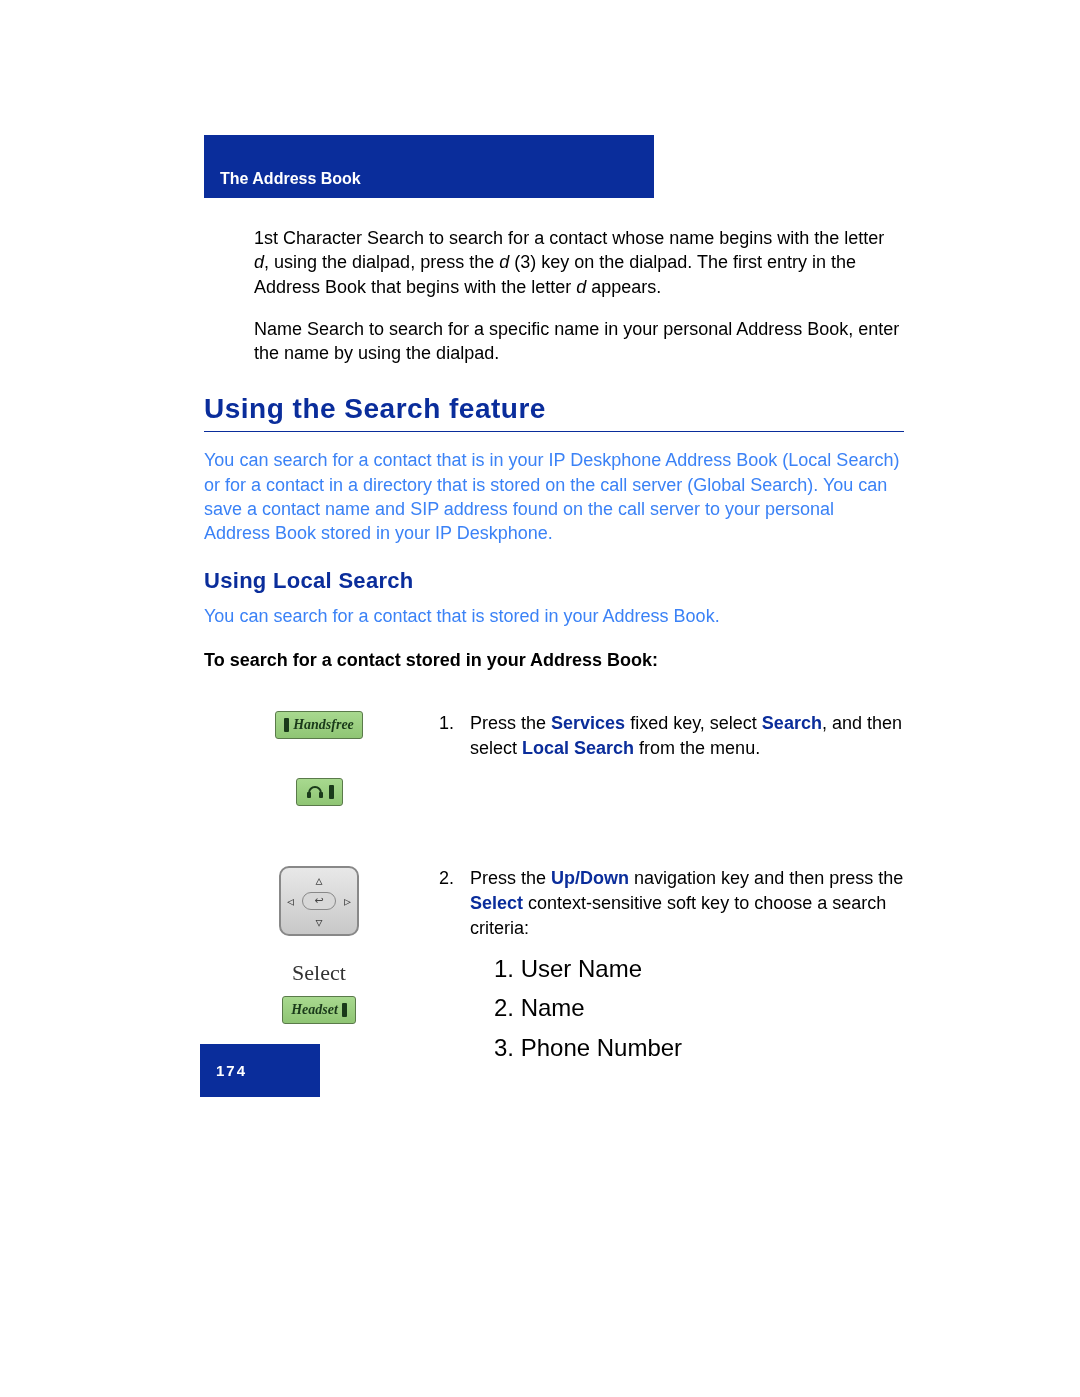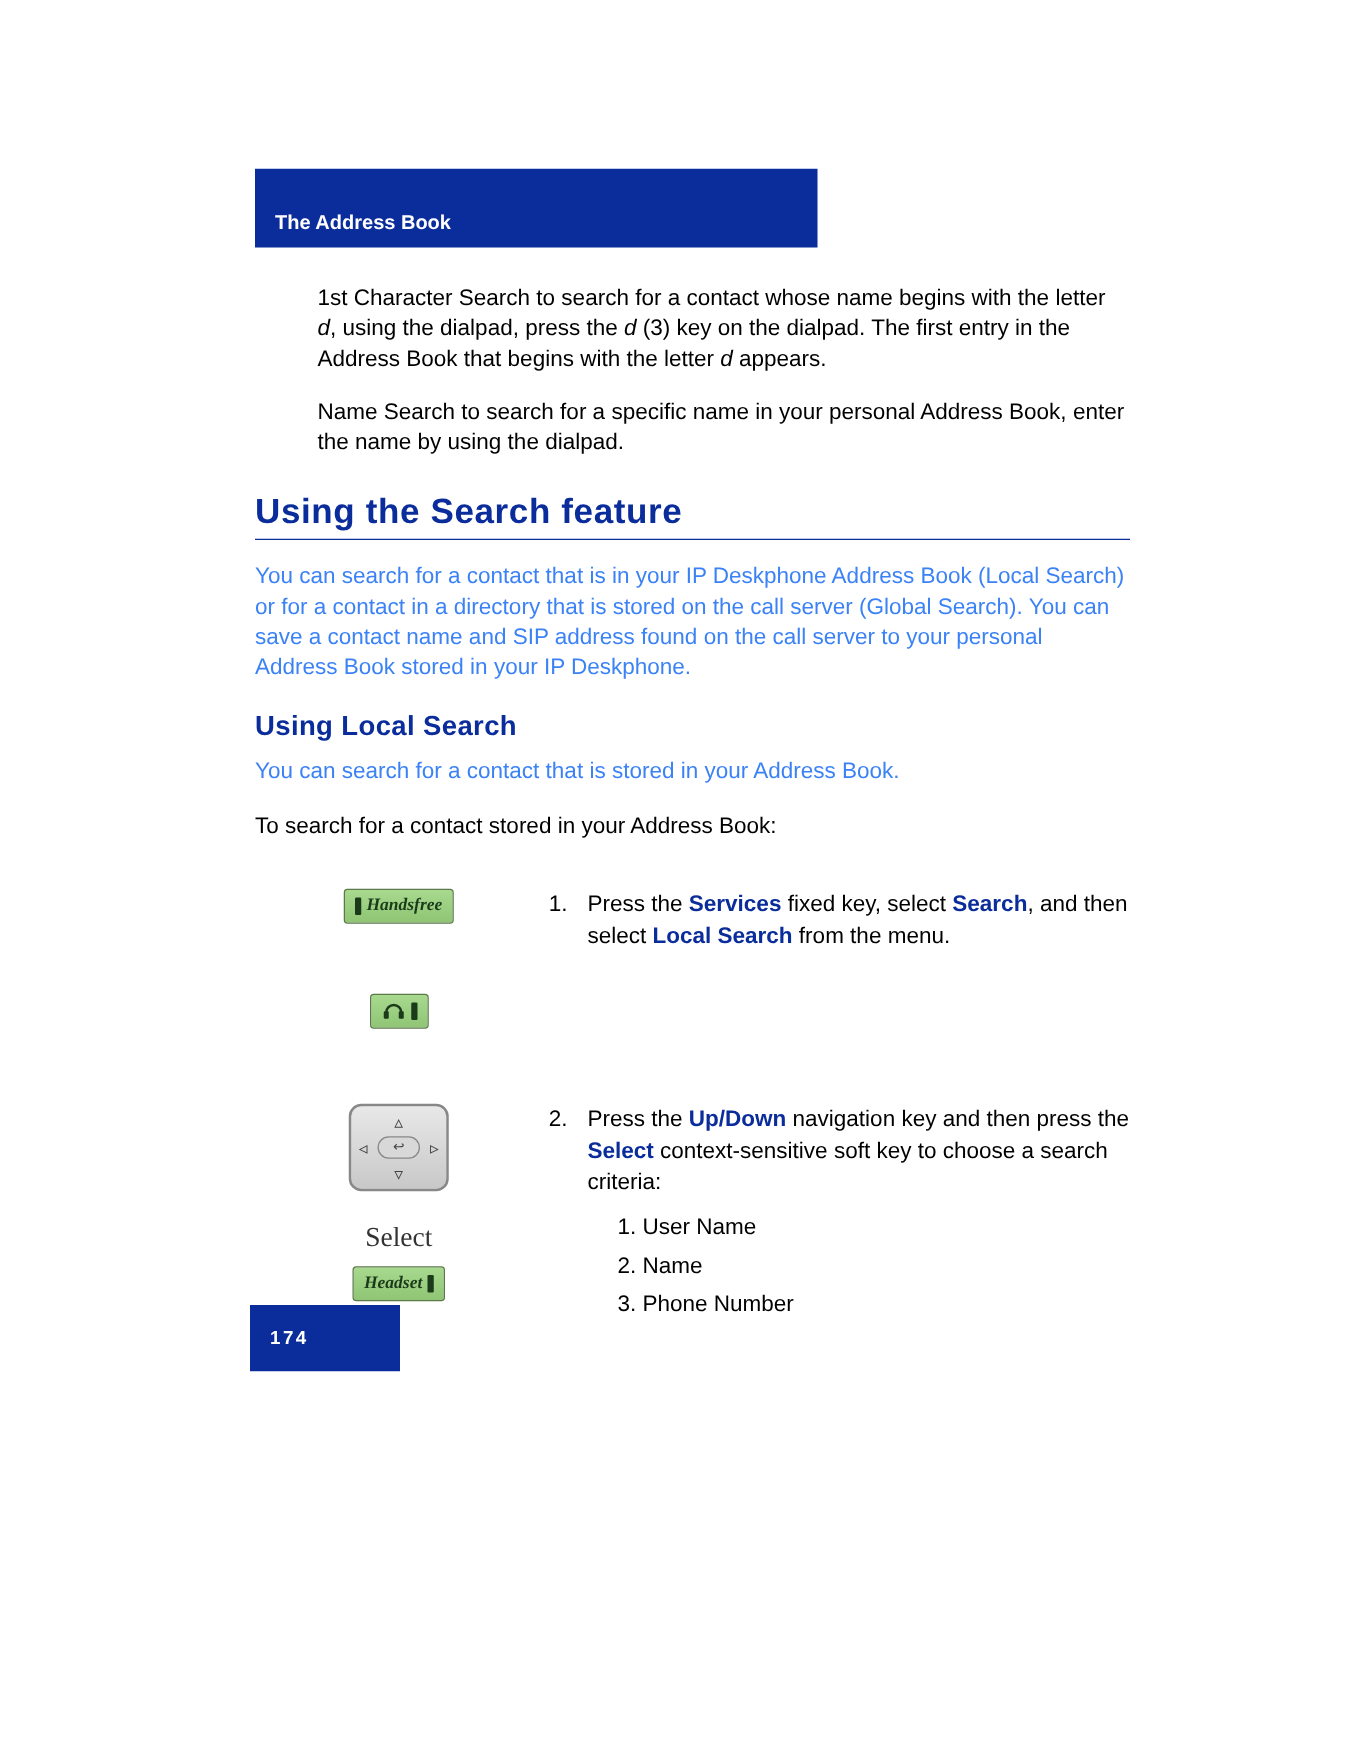--- a/index.html
+++ b/index.html
@@ -50,61 +50,61 @@
     }
     .h2 {
       color: #0a2d9b;
       font-size: 22px;
       font-weight: bold;
       letter-spacing: 0.3px;
       margin-top: 10px;
       margin-bottom: 10px;
     }
     .bold-instruction {
-      font-weight: normal;
+      font-weight: bold;
       font-size: 18px;
       margin-top: 14px;
       margin-bottom: 40px;
     }
     .step-row {
       display: flex;
       align-items: flex-start;
       margin-bottom: 60px;
     }
     .step-images {
       width: 230px;
       flex-shrink: 0;
       display: flex;
       flex-direction: column;
       align-items: center;
       padding-top: 0;
     }
     .step-images.row {
       flex-direction: column;
       justify-content: center;
-      gap: 56px;
+      gap: 39px;
       align-items: center;
     }
     .step-text {
       flex: 1;
       font-size: 18px;
       line-height: 1.4;
       display: flex;
     }
     .step-num {
       margin-right: 16px;
       width: 20px;
       text-align: right;
     }
     .step-content { flex: 1; }
     .sub-list {
       margin-top: 10px;
       margin-left: 24px;
     }
-    .sub-list div { margin-bottom: 6px; font-size: 18px; }
+    .sub-list div { margin-bottom: 6px; font-size: 24px; }
     .blue-bold { color: #0a2d9b; font-weight: bold; }
     em.d { font-style: italic; }
 
     .key-handsfree, .key-headset {
       background: linear-gradient(#a8d98f, #8fc574);
       border: 1px solid #5a7a4a;
       border-radius: 3px;
       padding: 4px 8px;
       display: inline-flex;
       align-items: center;

